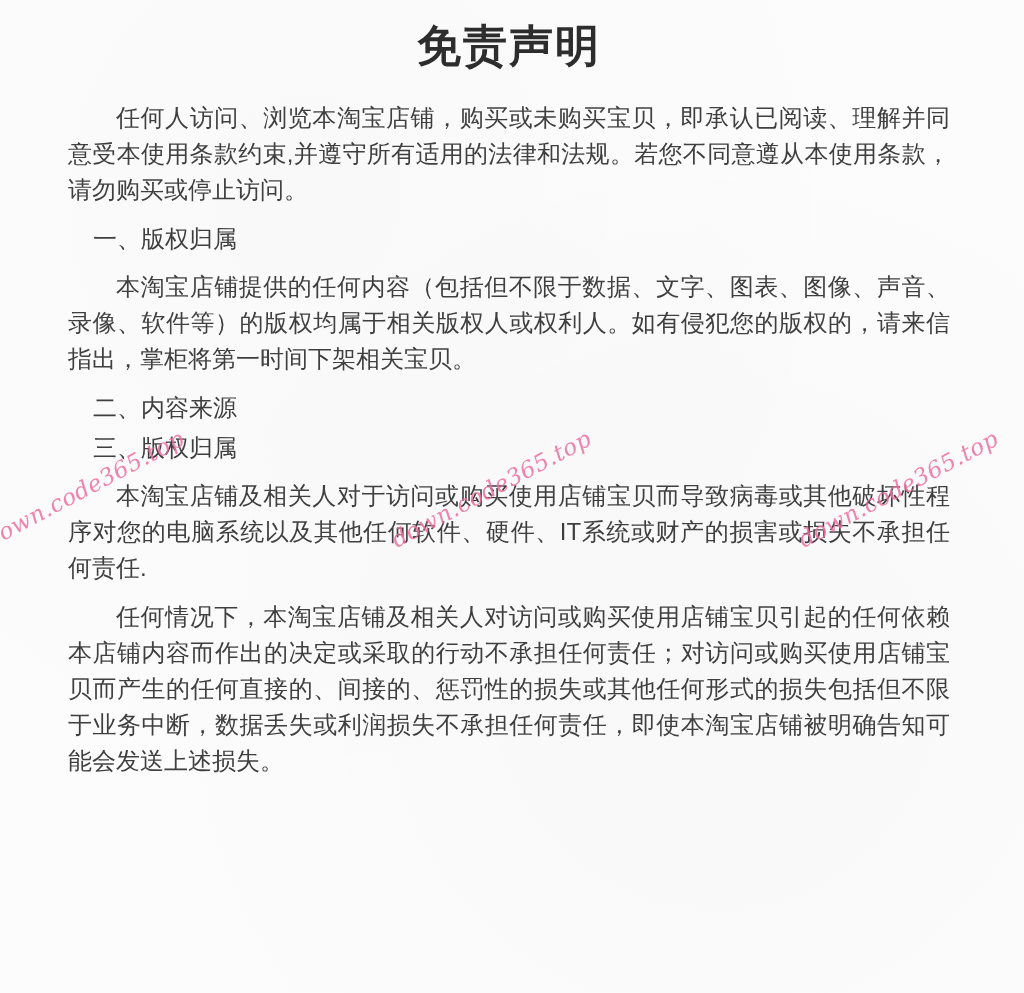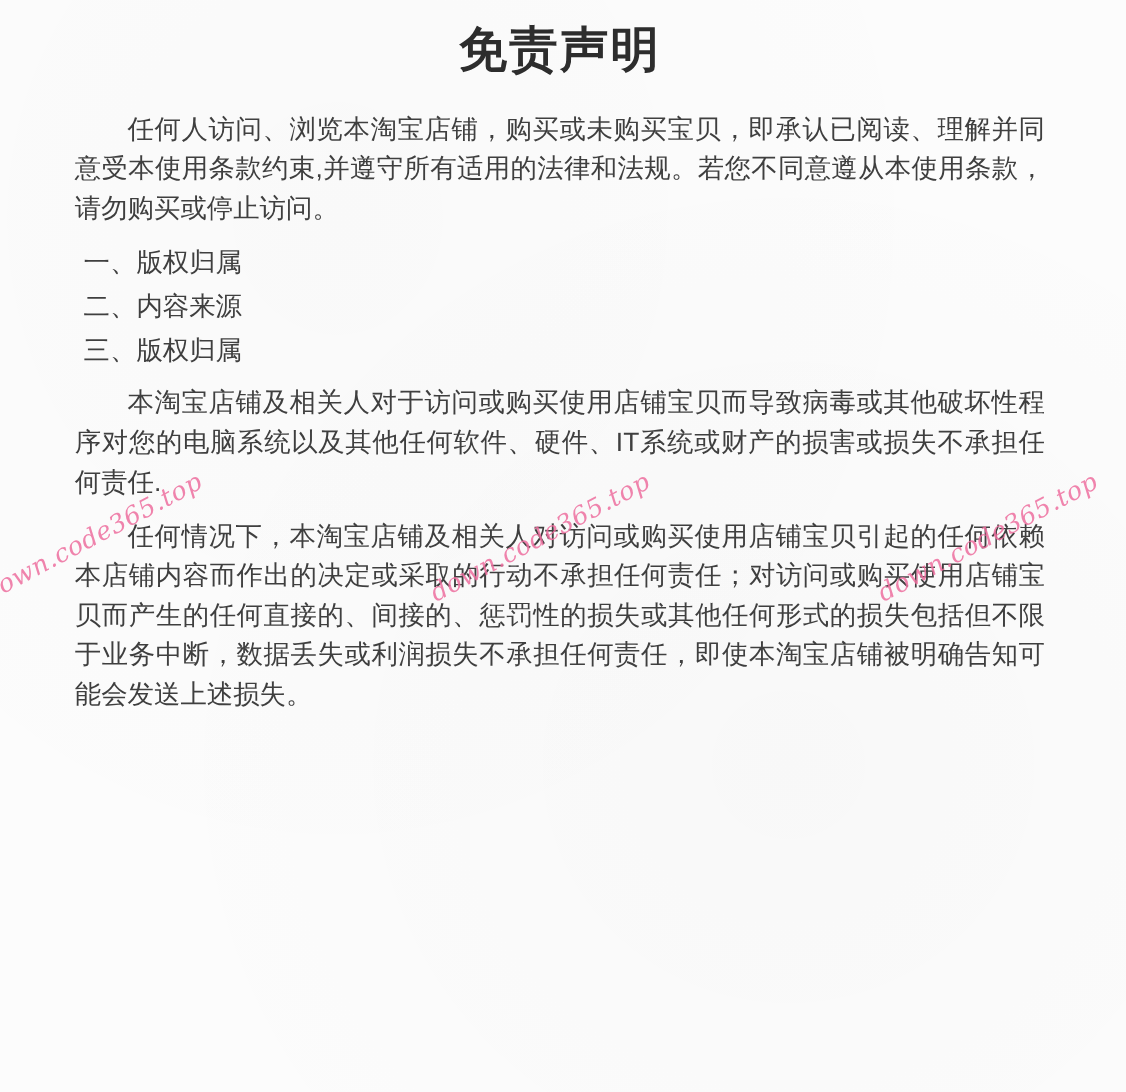--- a/index.html
+++ b/index.html
@@ -39,21 +39,21 @@
   .para {
     margin: 12px 0 13px 0;
     font-size: 24px;
     line-height: 36px;
     text-align: justify;
     text-justify: inter-ideograph;
     text-indent: 2em;
     color: #3f3f3f;
   }
   .section-heading {
-    margin: 0 0 4px 0;
+    margin: 0 0 4px 17px;
     padding-left: 8px;
     font-size: 24px;
     line-height: 36px;
     font-weight: 400;
     color: #3f3f3f;
   }
   .watermark {
     position: absolute;
     font-family: "DejaVu Serif", "Liberation Serif", serif;
     font-style: italic;
@@ -73,20 +73,21 @@
 </head>
 <body>
 
 <div class="page">
 
   <h1 class="doc-title">免责声明</h1>
 
   <p class="para">任何人访问、浏览本淘宝店铺，购买或未购买宝贝，即承认已阅读、理解并同意受本使用条款约束,并遵守所有适用的法律和法规。若您不同意遵从本使用条款，请勿购买或停止访问。</p>
 
   <h2 class="section-heading">一、版权归属</h2>
+  <p class="para">本淘宝店铺提供的任何内容（包括但不限于数据、文字、图表、图像、声音、录像、软件等）的版权均属于相关版权人或权利人。如有侵犯您的版权的，请来信指出，掌柜将第一时间下架相关宝贝。</p>
 
   <h2 class="section-heading">二、内容来源</h2>
 
   <h2 class="section-heading">三、版权归属</h2>
 
   <p class="para">本淘宝店铺及相关人对于访问或购买使用店铺宝贝而导致病毒或其他破坏性程序对您的电脑系统以及其他任何软件、硬件、IT系统或财产的损害或损失不承担任何责任.</p>
   <p class="para">任何情况下，本淘宝店铺及相关人对访问或购买使用店铺宝贝引起的任何依赖本店铺内容而作出的决定或采取的行动不承担任何责任；对访问或购买使用店铺宝贝而产生的任何直接的、间接的、惩罚性的损失或其他任何形式的损失包括但不限于业务中断，数据丢失或利润损失不承担任何责任，即使本淘宝店铺被明确告知可能会发送上述损失。</p>
 
   <span class="watermark wm-left" style="color: rgb(238, 111, 159);">down.code365.top</span>
   <span class="watermark wm-center" style="color: rgb(238, 111, 159);">down.code365.top</span>

